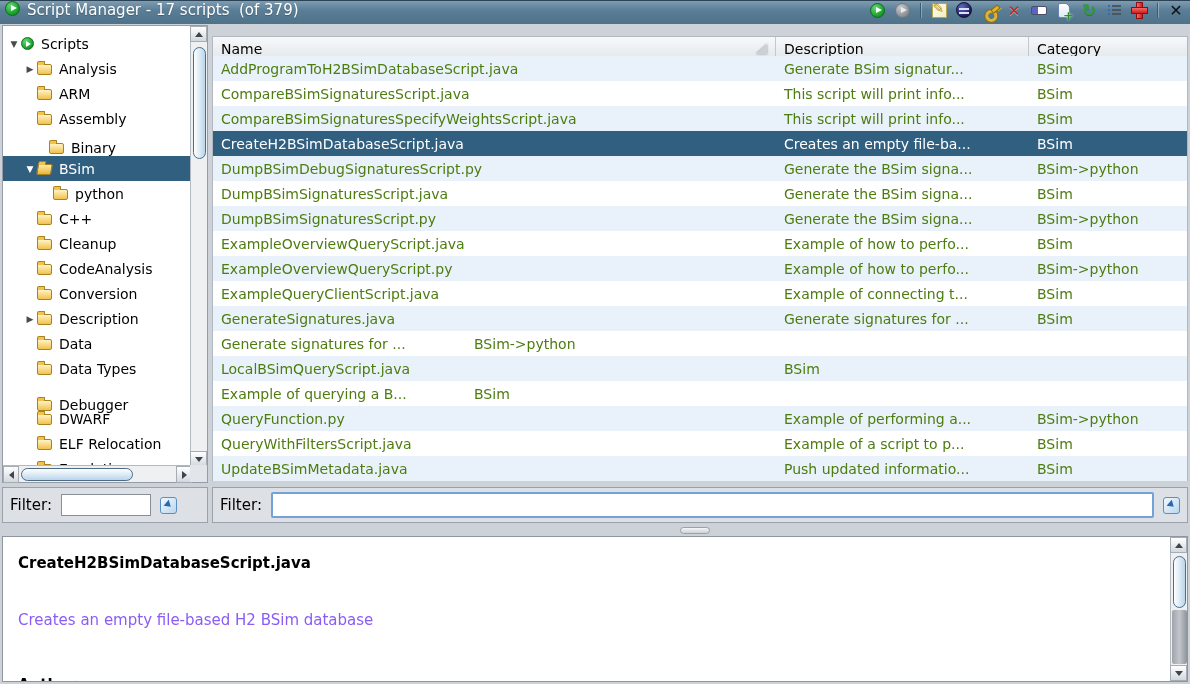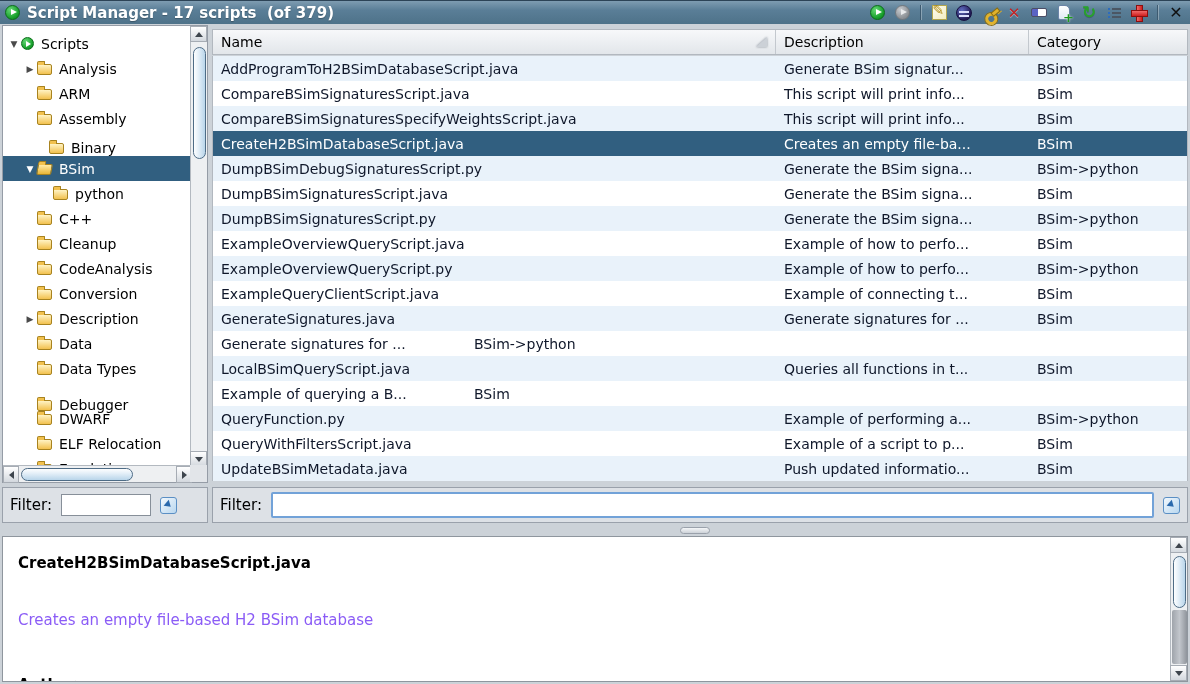--- a/index.html
+++ b/index.html
@@ -2,21 +2,21 @@
 <html><head>
 <meta charset="utf-8">
 <style>
   * { box-sizing:border-box; margin:0; padding:0; }
   html,body { width:1190px; height:684px; overflow:hidden; }
   body { font-family:"DejaVu Sans","Liberation Sans",sans-serif; background:#ccd2d8; position:relative; }
 
   
   .titlebar { position:absolute; left:0; top:0; width:1190px; height:24px;
     background:linear-gradient(180deg,#7e9cb1 0%,#5a7e97 40%,#4e7289 100%);
-    border-top:1px solid #2c4356; display:flex; align-items:center; padding:0 5px;font-weight:bold; }
+    border-top:1px solid #2c4356; display:flex; align-items:flex-start; padding:0 5px; }
   .title-text { color:#fff; font-size:15px; white-space:pre; margin-left:7px; text-shadow:0 1px 1px rgba(0,0,0,.25); }
   .tb-toolbar { margin-left:auto; display:flex; align-items:center; gap:7px; }
   .tbtn { width:18px; height:18px; display:flex; align-items:center; justify-content:center; flex:none; }
   .tb-sep { width:1px; height:15px; background:#3d5a70; box-shadow:1px 0 0 rgba(255,255,255,.3); margin:0 2px; flex:none; }
 
   
   .runicon { width:15px; height:15px; border-radius:50%; flex:none; position:relative;
     background:radial-gradient(circle at 35% 30%,#66d876,#18a02c 65%,#0a7a1a); border:1px solid #0a6e18; }
   .runicon::after { content:''; position:absolute; left:5px; top:3px;
     border-left:6px solid #fff; border-top:3.5px solid transparent; border-bottom:3.5px solid transparent; }
@@ -66,33 +66,33 @@
   .tlabel { padding-left:7px; white-space:nowrap; color:#000; }
   .fold { width:15px; height:11px; flex:none; position:relative; margin-top:1px;
     background:linear-gradient(#fff3c4,#f2c14e); border:1px solid #a8831f; border-radius:1px 2px 2px 2px; }
   .fold::before { content:''; position:absolute; top:-4px; left:-1px; width:6px; height:3px;
     background:#f2c14e; border:1px solid #a8831f; border-bottom:none; border-radius:2px 1px 0 0; }
   .fold.open { background:linear-gradient(#ffeaa6,#e9b637); transform:skewX(-10deg); }
   .tree-row .runicon { width:13px; height:13px; }
   .tree-row .runicon::after { left:4px; top:2.5px; border-left-width:5px; border-top-width:3px; border-bottom-width:3px; }
 
   .table-panel { position:absolute; left:212px; top:25px; width:976px; height:458px; }
-  .thead { position:absolute; left:0; top:4px; width:976px; height:26px; display:flex;
+  .thead { position:absolute; left:0; top:11px; width:976px; height:26px; display:flex;
     background:linear-gradient(#f7f8fa,#e2e6ea); border:1px solid #b2b8bf; }
   .th { display:flex; align-items:center; padding:0 8px; font-size:14px; color:#000; border-right:1px solid #c3c8ce; }
   .th.c0 { width:563px; } .th.c1 { width:253px; } .th.c2 { flex:1; border-right:none; }
   .sort-asc { margin-left:auto; width:0; height:0; border-left:11px solid transparent;
     border-bottom:10px solid #ccd1d7; filter:drop-shadow(0 0 1px #878f98); }
   .tbody { position:absolute; left:0; top:31px; width:976px; height:425px; overflow:hidden;
     border-left:1px solid #b2b8bf; border-right:1px solid #b2b8bf; background:#fff; }
   .trow { display:flex; height:25px; align-items:center; font-size:14px; background:#fff; cursor:default; }
   .trow.alt { background:#e9f2fa; }
   .trow.sel { background:#315f80; }
   .trow.sel .td { color:#fff; }
-  .td { padding:0 8px; white-space:nowrap; overflow:hidden; color:#0f172a; flex:none; }
+  .td { padding:0 8px; white-space:nowrap; overflow:hidden; color:#4d7c0f; flex:none; }
   .td.c0 { width:563px; } .td.c1 { width:253px; } .td.c2 { flex:1; }
 
   
   .sb-v { position:absolute; width:17px; background:#eef0f2; border-left:1px solid #b3b9c0; }
   .sb-h { position:absolute; height:17px; background:#eef0f2; border-top:1px solid #b3b9c0; }
   .sb-btn { position:absolute; width:17px; height:16px; background:linear-gradient(#ffffff,#d3d8de);
     border:1px solid #a6acb4; display:flex; align-items:center; justify-content:center; }
   .sb-h .sb-btn { width:16px; height:17px; }
   .sb-btn.up::after { content:''; border:4px solid transparent; border-bottom:5px solid #3e454d; margin-top:-4px; }
   .sb-btn.down::after { content:''; border:4px solid transparent; border-top:5px solid #3e454d; margin-bottom:-4px; }
@@ -355,21 +355,20 @@
         <span class="td c0">GenerateSignatures.java</span>
         <span class="td c1">Generate signatures for ...</span>
         <span class="td c2">BSim</span>
       </div>
       <div class="trow">
         <span class="td c1">Generate signatures for ...</span>
         <span class="td c2">BSim-&gt;python</span>
       </div>
       <div class="trow alt">
         <span class="td c0">LocalBSimQueryScript.java</span>
-        <span class="td c1">Queries all functions in t...</span>
         <span class="td c2">BSim</span>
       </div>
       <div class="trow">
         <span class="td c1">Example of querying a B...</span>
         <span class="td c2">BSim</span>
       </div>
       <div class="trow alt">
         <span class="td c0">QueryFunction.py</span>
         <span class="td c1">Example of performing a...</span>
         <span class="td c2">BSim-&gt;python</span>

